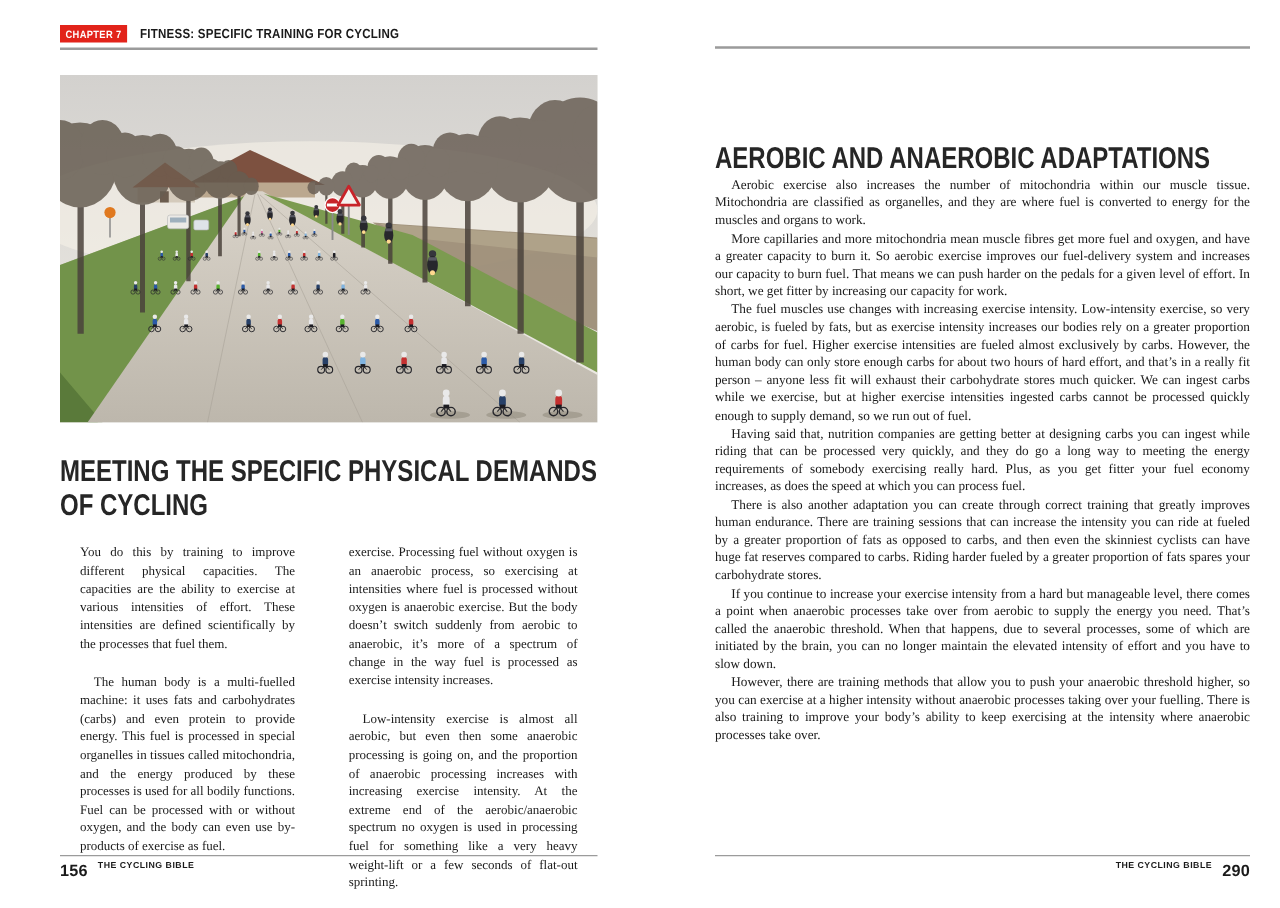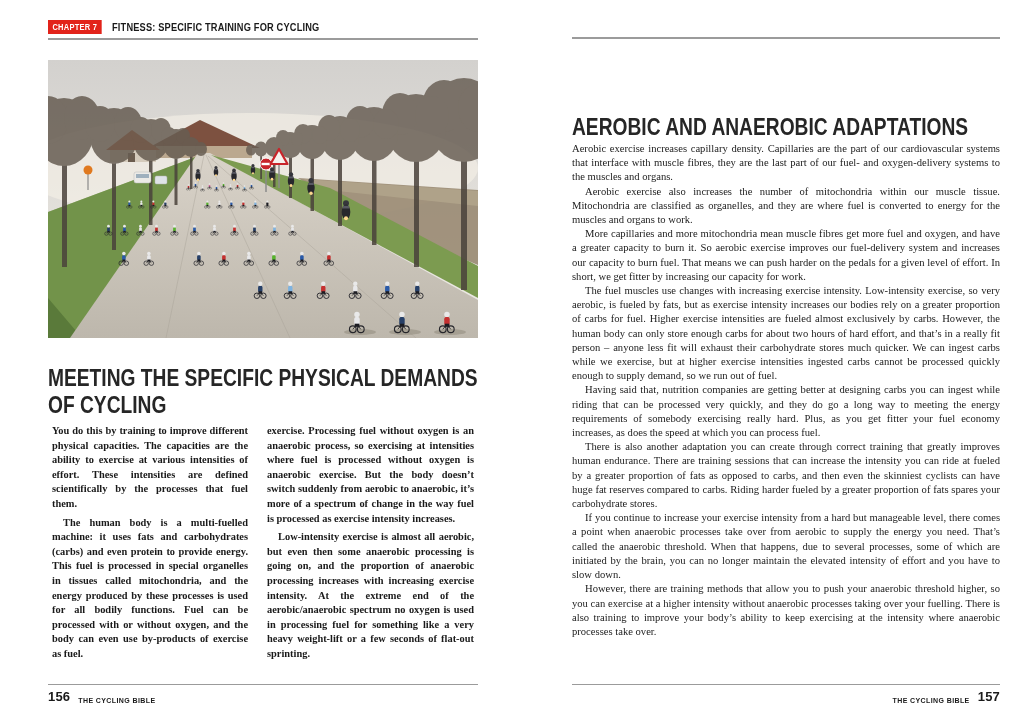--- a/index.html
+++ b/index.html
@@ -22,29 +22,29 @@
   
   .section-heading{font-family:"Liberation Sans",sans-serif;font-weight:700;color:#262626;transform:scaleX(.8);transform-origin:left top;white-space:nowrap;}
   .left-heading{position:absolute;top:364px;left:0;font-size:24px;line-height:27px;}
   .right-heading{position:absolute;top:113px;left:0;font-size:24px;line-height:27px;}
 
   
   .cols{position:absolute;top:420px;left:0;width:430px;display:flex;gap:11px;}
   .col{font-size:10.4px;line-height:14.6px;text-align:justify;}
   .col-1{width:204px;}
   .col-2{width:215px;}
-  .col p{margin:4px;font-weight:bold;}
+  .col p{margin:16px;}
   .col p.indent{text-indent:11px;}
 
   .rp-body{position:absolute;top:142px;left:0;width:428px;font-size:10.6px;line-height:14.2px;text-align:justify;}
   .rp-body p{margin:0;}
   .rp-body p.indent{text-indent:13px;}
 
   
-  .footer{position:absolute;top:684px;left:0;width:100%;border-top:1.5px solid #9b9b9b;padding-top:4px;font-family:"Liberation Sans",sans-serif;display:flex;align-items:flex-end;gap:8px;}
+  .footer{position:absolute;top:684px;left:0;width:100%;border-top:1.5px solid #9b9b9b;padding-top:4px;font-family:"Liberation Sans",sans-serif;display:flex;align-items:flex-start;gap:8px;}
   .footer.right{justify-content:flex-end;}
   .page-num{font-weight:700;font-size:13px;letter-spacing:.2px;}
   .book-title{font-weight:700;font-size:7px;letter-spacing:.4px;}
 </style>
 </head>
 <body>
 
 <div class="page page-left">
 
   <div class="chap-header">
@@ -271,27 +271,26 @@
     <span class="book-title">THE CYCLING BIBLE</span>
   </div>
 </div>
 
 <div class="page page-right">
   <div class="top-rule" style="top:37px"></div>
 
   <div class="section-heading right-heading">AEROBIC AND ANAEROBIC ADAPTATIONS</div>
 
   <div class="rp-body">
-    <p>Aerobic exercise increases capillary density. Capillaries are the part of our cardiovascular systems that interface with muscle fibres, they are the last part of our fuel- and oxygen-delivery systems to the muscles and organs.</p>
     <p class="indent">Aerobic exercise also increases the number of mitochondria within our muscle tissue. Mitochondria are classified as organelles, and they are where fuel is converted to energy for the muscles and organs to work.</p>
     <p class="indent">More capillaries and more mitochondria mean muscle fibres get more fuel and oxygen, and have a greater capacity to burn it. So aerobic exercise improves our fuel-delivery system and increases our capacity to burn fuel. That means we can push harder on the pedals for a given level of effort. In short, we get fitter by increasing our capacity for work.</p>
     <p class="indent">The fuel muscles use changes with increasing exercise intensity. Low-intensity exercise, so very aerobic, is fueled by fats, but as exercise intensity increases our bodies rely on a greater proportion of carbs for fuel. Higher exercise intensities are fueled almost exclusively by carbs. However, the human body can only store enough carbs for about two hours of hard effort, and that’s in a really fit person – anyone less fit will exhaust their carbohydrate stores much quicker. We can ingest carbs while we exercise, but at higher exercise intensities ingested carbs cannot be processed quickly enough to supply demand, so we run out of fuel.</p>
     <p class="indent">Having said that, nutrition companies are getting better at designing carbs you can ingest while riding that can be processed very quickly, and they do go a long way to meeting the energy requirements of somebody exercising really hard. Plus, as you get fitter your fuel economy increases, as does the speed at which you can process fuel.</p>
     <p class="indent">There is also another adaptation you can create through correct training that greatly improves human endurance. There are training sessions that can increase the intensity you can ride at fueled by a greater proportion of fats as opposed to carbs, and then even the skinniest cyclists can have huge fat reserves compared to carbs. Riding harder fueled by a greater proportion of fats spares your carbohydrate stores.</p>
     <p class="indent">If you continue to increase your exercise intensity from a hard but manageable level, there comes a point when anaerobic processes take over from aerobic to supply the energy you need. That’s called the anaerobic threshold. When that happens, due to several processes, some of which are initiated by the brain, you can no longer maintain the elevated intensity of effort and you have to slow down.</p>
     <p class="indent">However, there are training methods that allow you to push your anaerobic threshold higher, so you can exercise at a higher intensity without anaerobic processes taking over your fuelling. There is also training to improve your body’s ability to keep exercising at the intensity where anaerobic processes take over.</p>
   </div>
 
   <div class="footer right">
     <span class="book-title">THE CYCLING BIBLE</span>
-    <span class="page-num">157</span>
+    <span class="page-num">290</span>
   </div>
 </div>
 
 </body></html>

